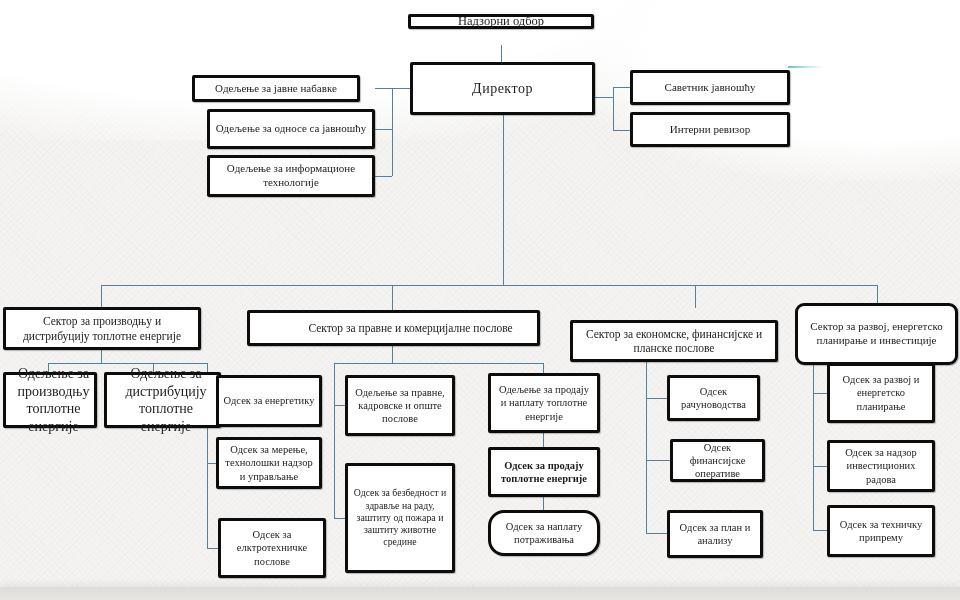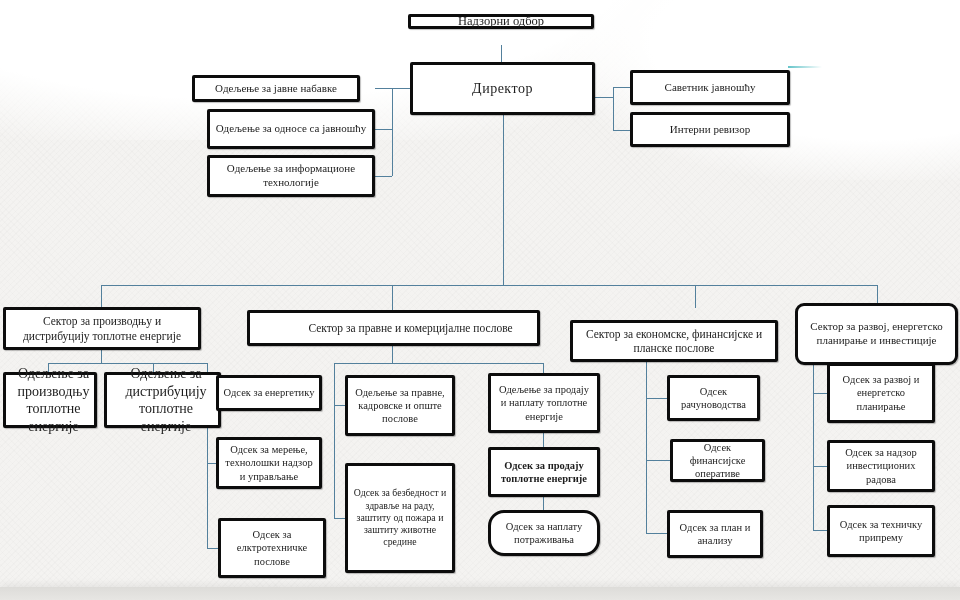--- a/index.html
+++ b/index.html
@@ -126,21 +126,21 @@
   <div class="node lvl-staff" style="left:207px; top:109px; width:168px; height:40px;">Одељење за  односе са јавношћу</div>
   <div class="node lvl-staff" style="left:207px; top:155px; width:168px; height:42px;">Одељење за информационе технологије</div>
 
   <div class="node lvl-sect" style="left:3px;   top:307px; width:198px; height:43px;">Сектор за производњу  и дистрибуцију топлотне енергије</div>
   <div class="node lvl-sect" style="left:247px; top:310px; width:293px; height:36px;padding-left:38px;">Сектор за правне и комерцијалне послове</div>
   <div class="node lvl-sect" style="left:570px; top:308px; width:208px; height:42px;margin-top:12px;">Сектор за економске, финансијске и планске послове</div>
   <div class="node lvl-sect" style="left:795px; top:303px; width:163px; height:62px; font-size:11px;border-radius:9px;">Сектор за  развој, енергетско планирање и инвестиције</div>
 
   <div class="node lvl-small" style="left:3px;   top:372px; width:94px;  height:56px;">Одељење за производњу топлотне енергије</div>
   <div class="node lvl-small" style="left:104px; top:372px; width:117px;  height:56px;">Одељење за дистрибуцију топлотне енергије</div>
-  <div class="node lvl-child" style="left:216px; top:375px; width:106px; height:36px;">Одсек за енергетику</div>
+  <div class="node lvl-child" style="left:216px; top:375px; width:106px; height:52px;">Одсек за енергетику</div>
   <div class="node lvl-child" style="left:216px; top:437px; width:106px; height:52px;">Одсек  за мерење, технолошки надзор и управљање</div>
   <div class="node lvl-child" style="left:218px; top:518px; width:108px; height:60px;">Одсек  за елктротехничке послове</div>
 
   <div class="node lvl-child" style="left:345px; top:375px; width:110px; height:61px;">Одељење за правне, кадровске и опште послове</div>
   <div class="node lvl-child" style="left:345px; top:463px; width:110px; height:110px; font-size:9.8px;">Одсек за безбедност и здравље на раду, заштиту од пожара и заштиту животне средине</div>
   <div class="node lvl-child" style="left:488px; top:373px; width:112px; height:60px;">Одељење за продају и наплату топлотне енергије</div>
   <div class="node lvl-child" style="left:488px; top:447px; width:112px; height:50px;font-weight:bold;">Одсек за  продају топлотне енергије</div>
   <div class="node lvl-child" style="left:488px; top:510px; width:112px; height:46px;border-radius:16px;">Одсек  за наплату потраживања</div>
 
   <div class="node lvl-child" style="left:667px; top:375px; width:93px;  height:46px;">Одсек рачуноводства</div>

